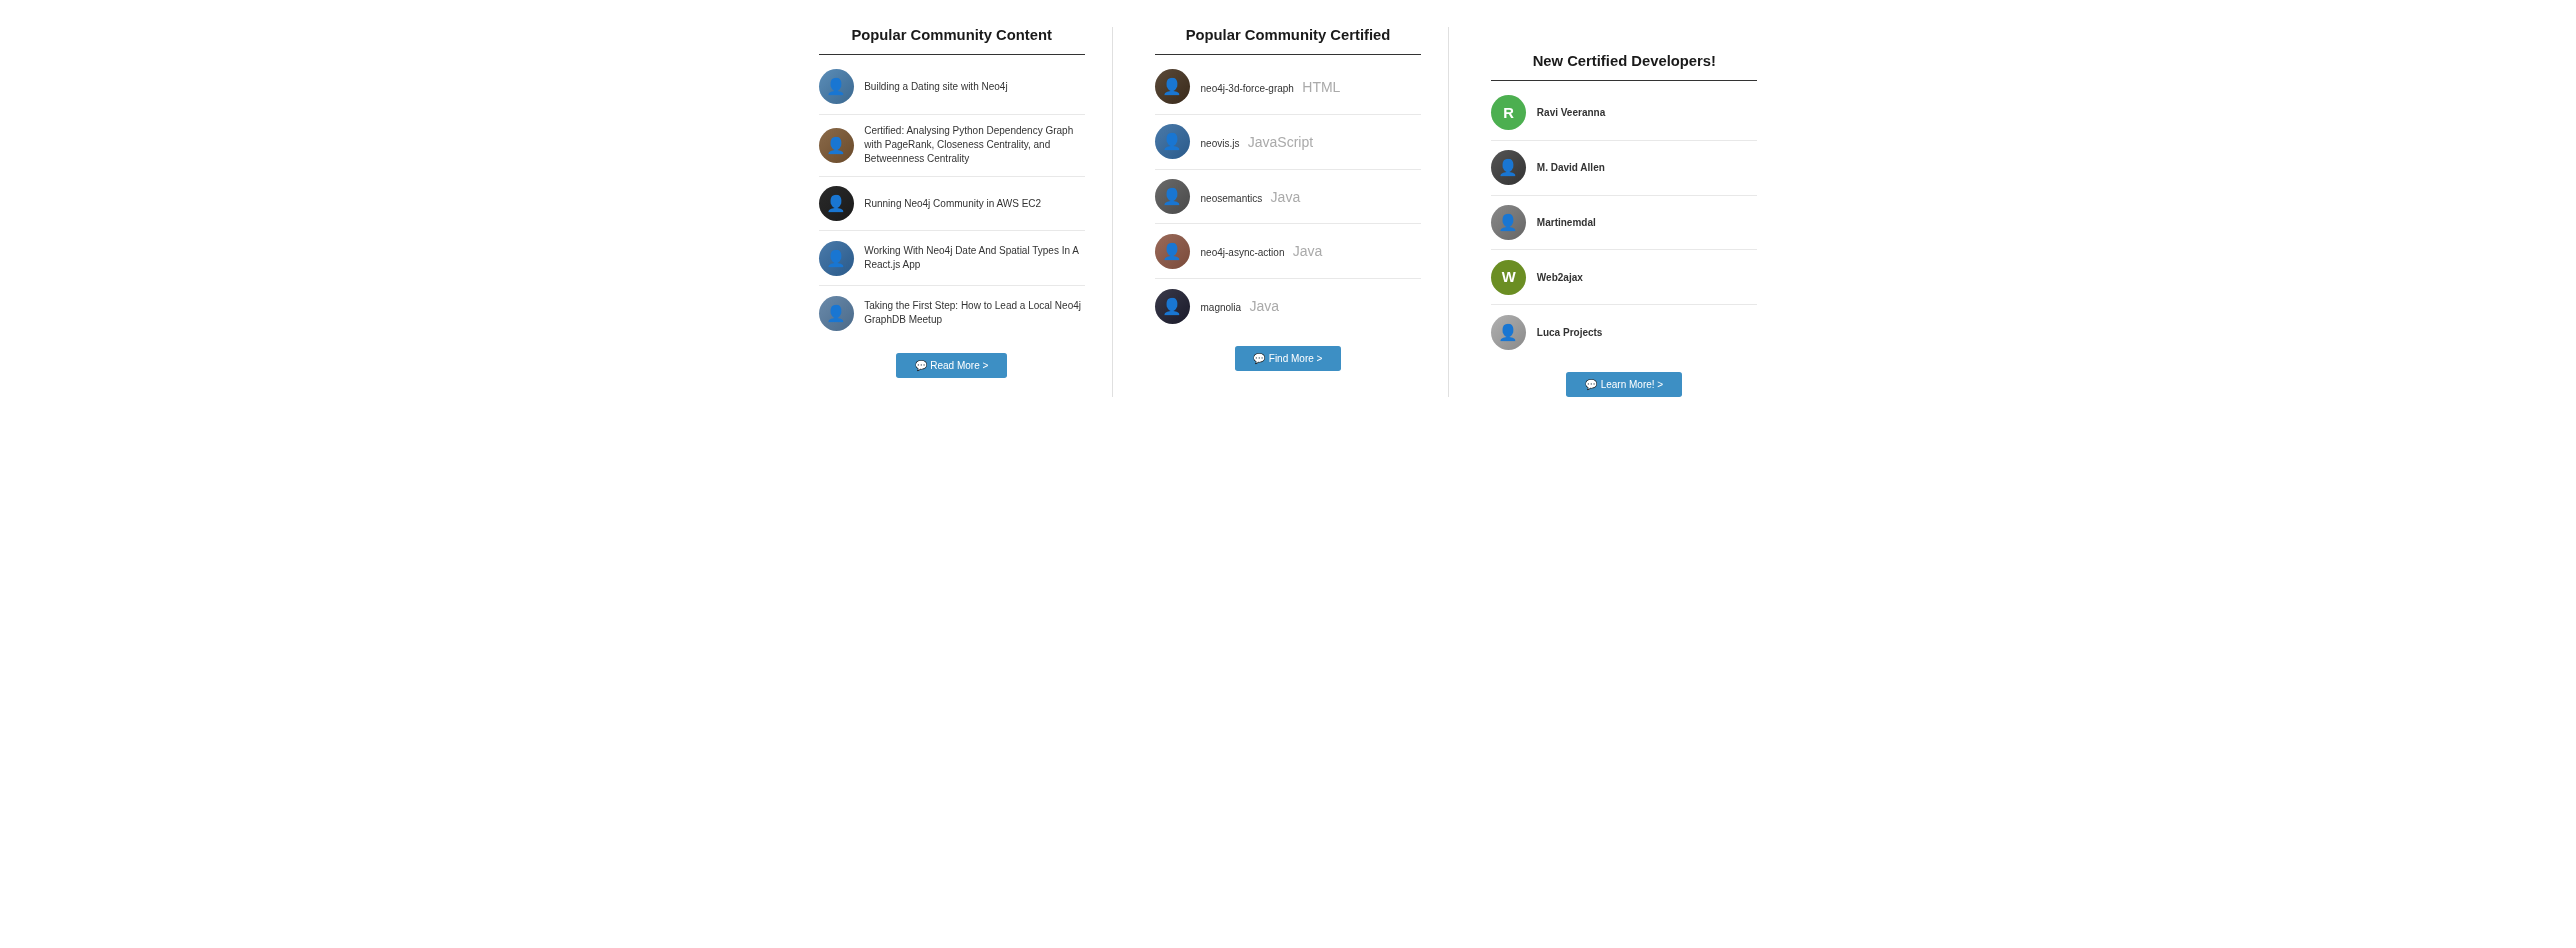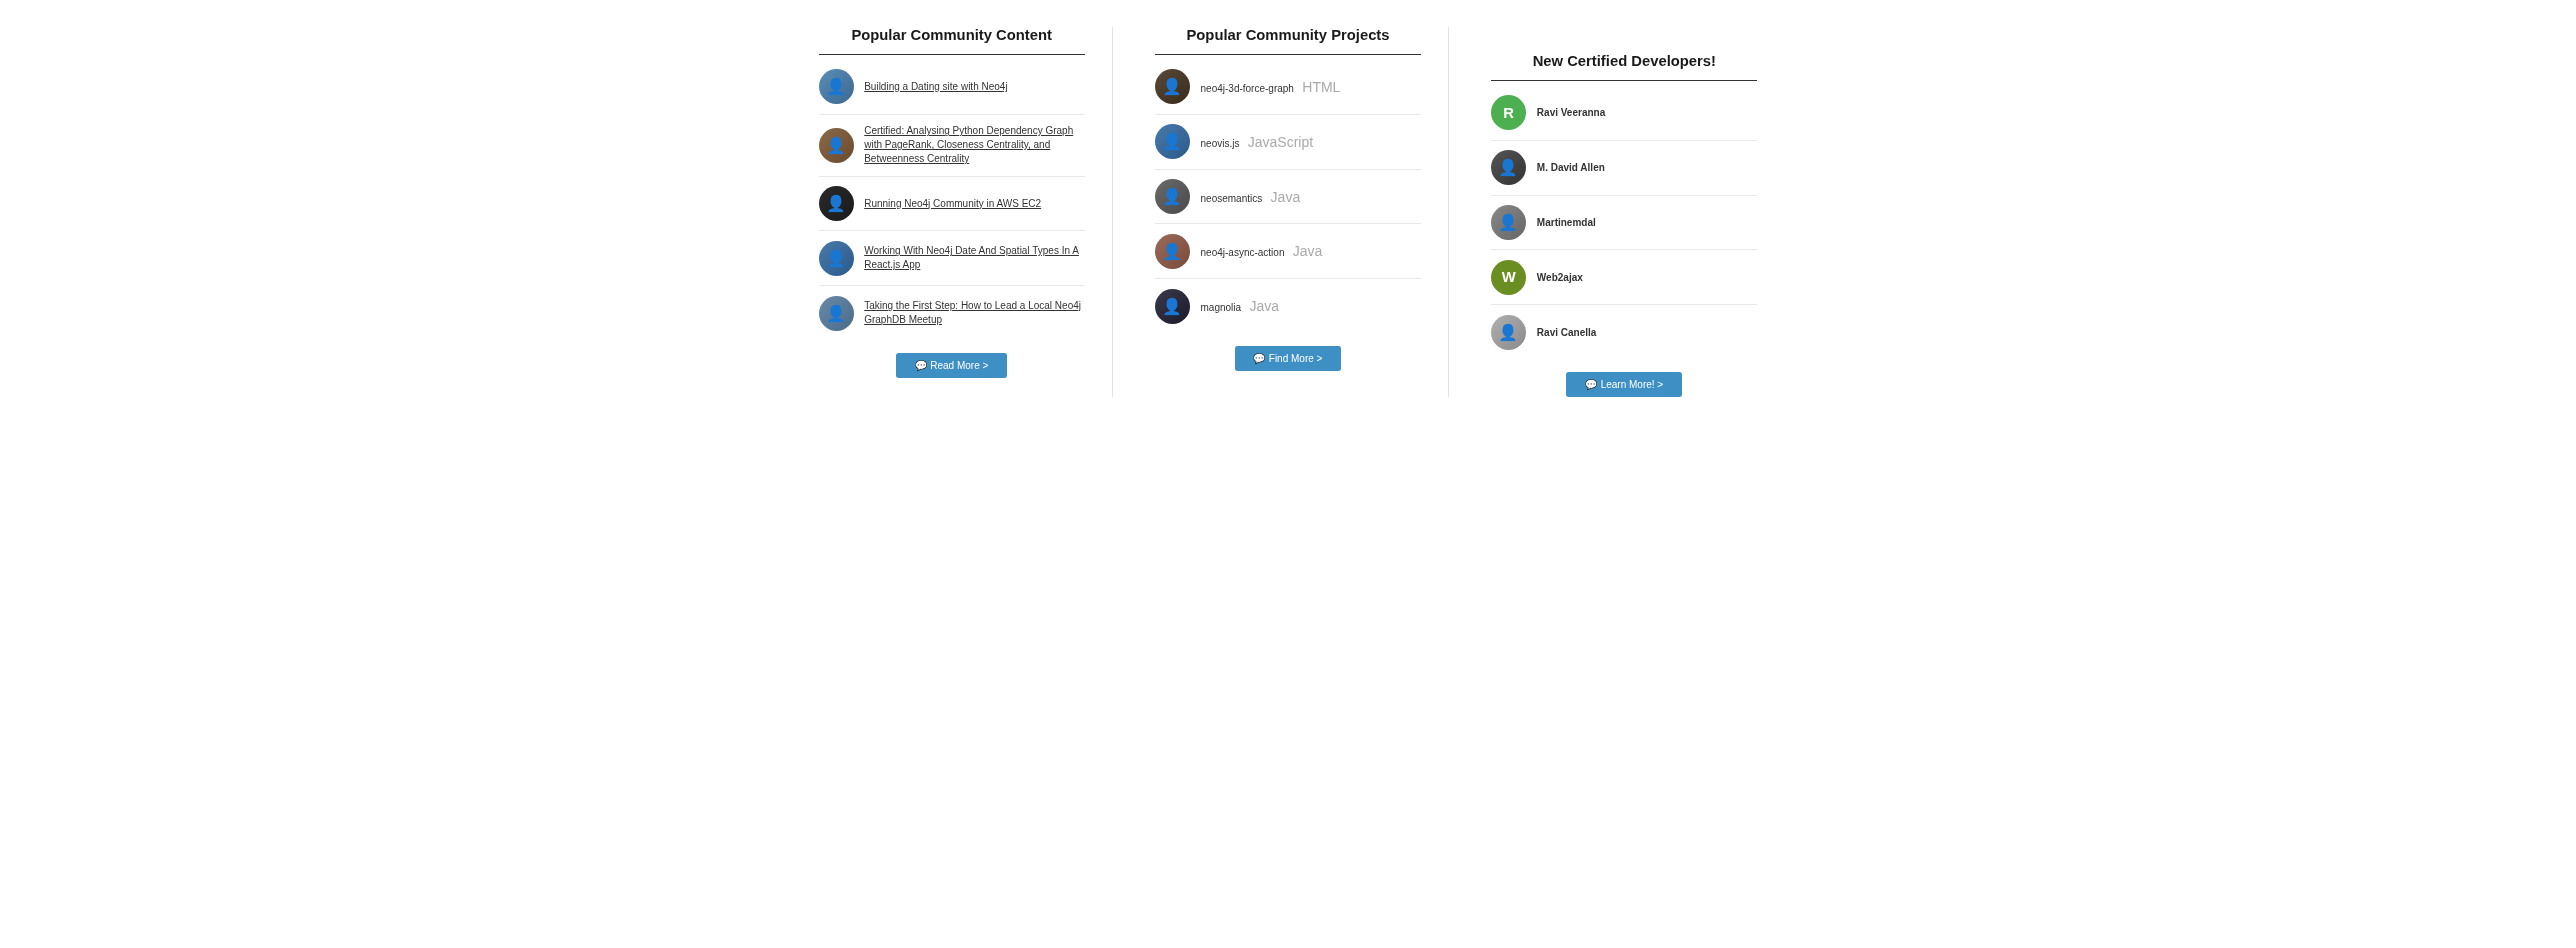--- a/index.html
+++ b/index.html
@@ -69,21 +69,20 @@
       justify-content: center;
       font-weight: bold;
       font-size: 12px;
       color: white;
     }
 
     .content-title {
       font-size: 10px;
       color: #333;
       line-height: 1.4;
-      text-decoration: underline;
     }
 
     
     .project-item {
       display: flex;
       align-items: center;
       gap: 10.7px;
       padding: 9.4px 0;
       border-bottom: 0.7px solid #e8e8e8;
     }
@@ -207,21 +206,21 @@
         <span class="content-title">Taking the First Step: How to Lead a Local Neo4j GraphDB Meetup</span>
       </div>
     </div>
 
     <div class="btn-container">
       <button class="btn-blue">💬 Read More &gt;</button>
     </div>
   </div>
 
   <div class="column">
-    <h2 class="column-title">Popular Community Projects</h2>
+    <h2 class="column-title">Popular Community Certified</h2>
 
     <div>
 
       <div class="project-item">
         <div class="avatar" style="background: linear-gradient(135deg, #5a4a3a, #3a2a1a);">
           <span style="font-size:16px;">👤</span>
         </div>
         <div>
           <span class="project-name">neo4j-3d-force-graph</span>
           <span class="project-lang">HTML</span>
@@ -304,21 +303,21 @@
         <div class="avatar-circle" style="background-color: #6b8e23;">
           <span class="avatar-letter">W</span>
         </div>
         <span class="dev-name">Web2ajax</span>
       </div>
 
       <div class="dev-item">
         <div class="avatar-circle" style="background: linear-gradient(135deg, #b0b0b0, #8a8a8a);">
           <span style="font-size:16px;">👤</span>
         </div>
-        <span class="dev-name">Ravi Canella</span>
+        <span class="dev-name">Luca Projects</span>
       </div>
     </div>
 
     <div class="btn-container">
       <button class="btn-blue">💬 Learn More! &gt;</button>
     </div>
   </div>
 
 </div>
 

